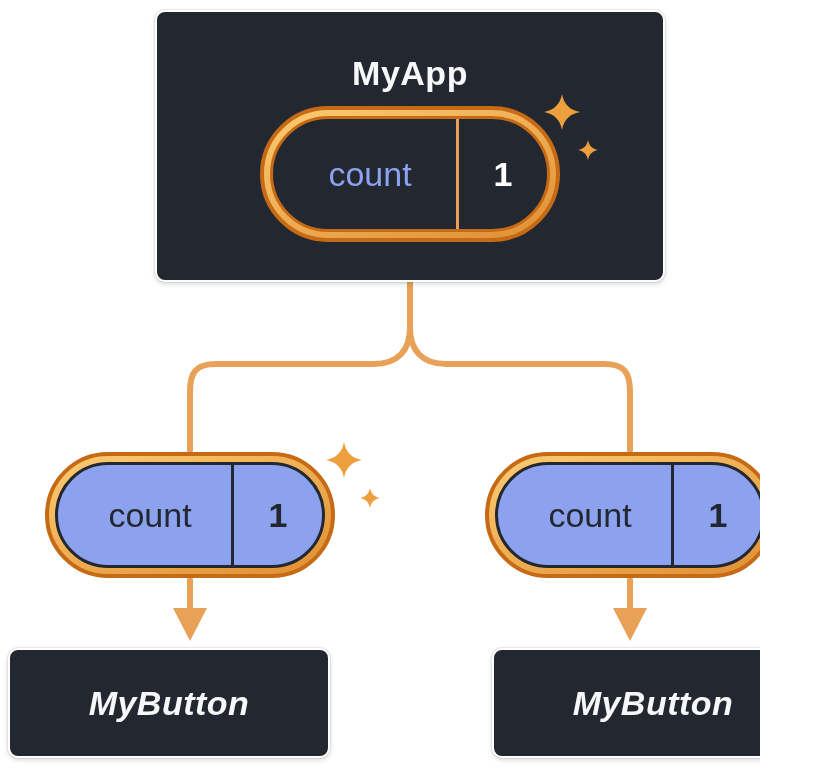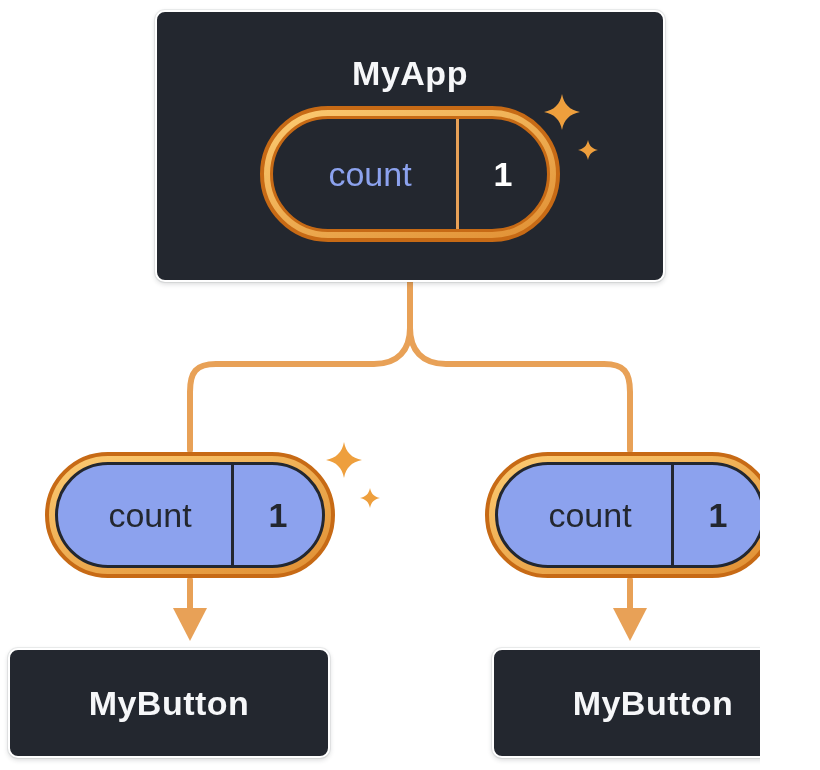--- a/index.html
+++ b/index.html
@@ -13,21 +13,21 @@
   .connectors polygon.head { fill:var(--connector,#E8A157); }
 
   .node {
     position:absolute; background:var(--node-bg,#23272F);
     border:2px solid var(--node-border,#ffffff); border-radius:10px;
     box-shadow:0 0 0 1px rgba(35,39,47,0.07), 0 2px 5px rgba(35,39,47,0.18);
   }
   .node-title { color:var(--node-text,#F6F7F9); font-size:34px; font-weight:700; text-align:center; letter-spacing:.5px; }
   .root-node { left:155px; top:10px; width:510px; height:272px; }
   .root-title { position:absolute; left:0; right:0; top:42px; }
-  .leaf-node { display:flex; align-items:center; justify-content:center; }
+  .leaf-node { display:flex; align-items:center; justify-content:center;font-style:italic; }
   .leaf-left  { left:8px;   top:648px; width:322px; height:110px; }
   .leaf-right { left:492px; top:648px; width:322px; height:110px; }
 
   .pill {
     position:absolute; border-radius:999px;
     border:4px solid var(--pill-ring,#C76A15);
     background:linear-gradient(160deg, var(--pill-band-light,#FCCB72), var(--pill-band-dark,#E08F33));
     padding:6px;
   }
   .pill-inner {

